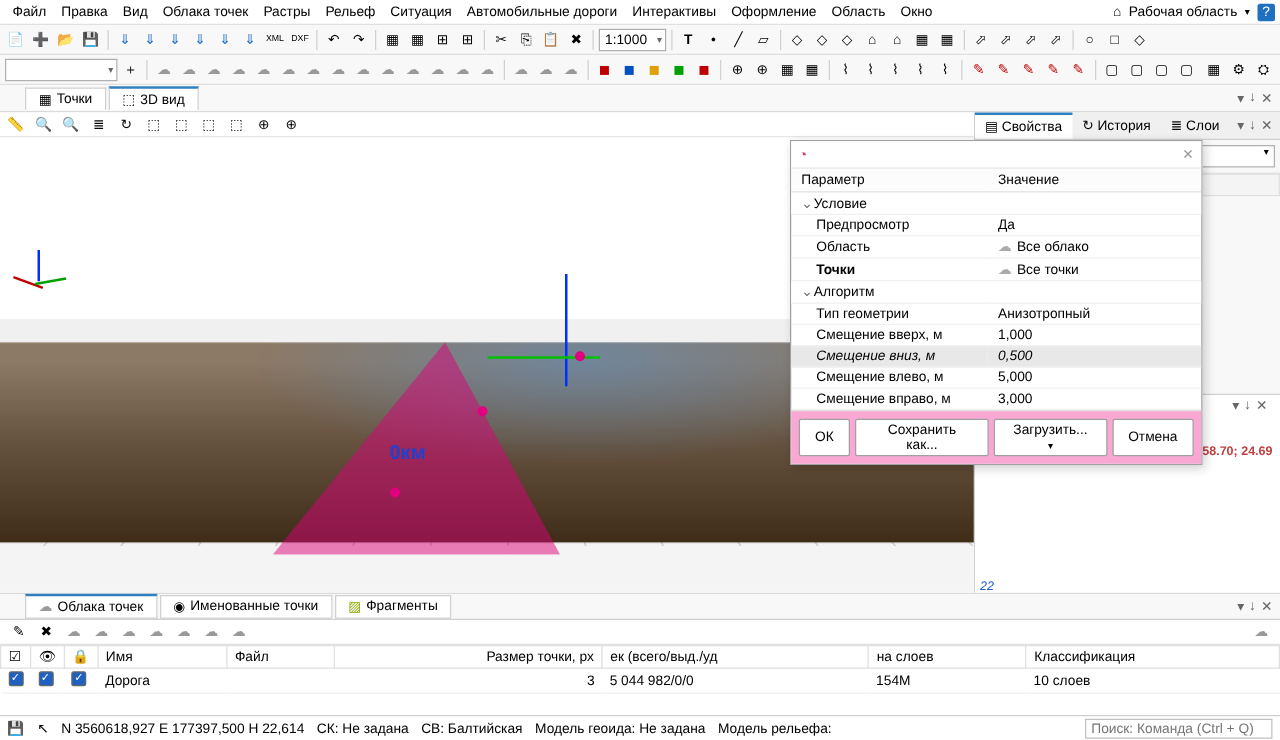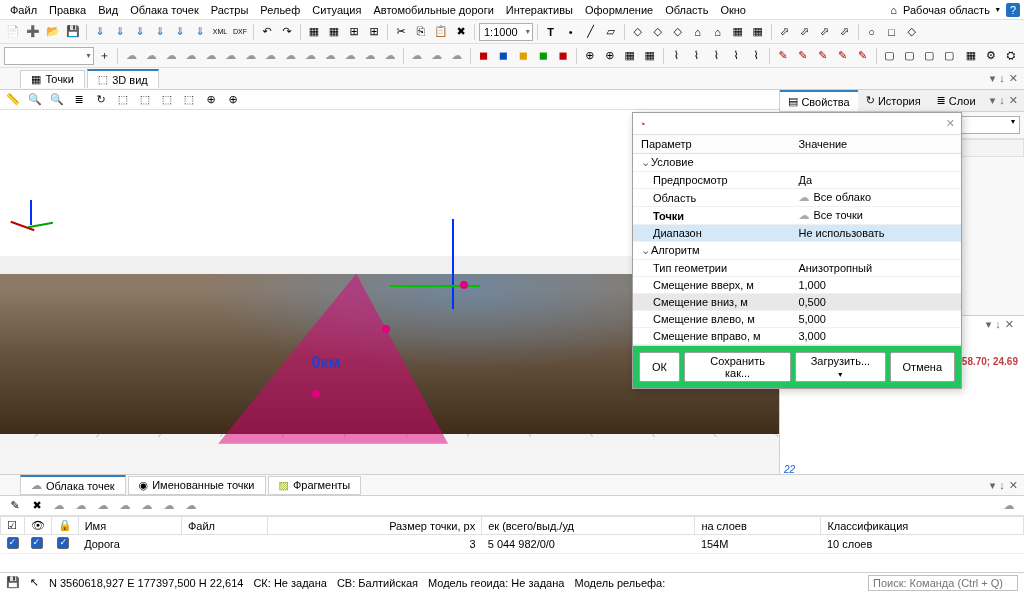--- a/index.html
+++ b/index.html
@@ -38,23 +38,23 @@
 .prop-table th { background: #f4f4f4; }
 .pinwin { margin-left: auto; display: flex; gap: 4px; padding-right: 6px; color: #666; font-size: 10px; }
 .dialog { position: absolute; top: 112px; left: 632px; width: 330px; background: #fff; border: 1px solid #a0a0a0; box-shadow: 2px 2px 8px rgba(0,0,0,0.2); }
 .dlg-title { display: flex; align-items: center; height: 22px; padding: 0 6px; background: #fff; border-bottom: 1px solid #e0e0e0; color: #888; }
 .dlg-title-close { margin-left: auto; cursor: pointer; color: #999; }
 .dlg-table { width: 100%; border-collapse: collapse; }
 .dlg-table th { text-align: left; padding: 3px 8px; font-weight: normal; background: #fcfcfc; border-bottom: 1px solid #e0e0e0; }
 .dlg-table td { padding: 2px 8px; border-bottom: 1px solid #f0f0f0; }
 .dlg-table tr.group td { background: #fff; font-weight: normal; }
 .dlg-table tr.sel td { background: #d4e8f8; }
-.dlg-table tr.sel2 td { background: #e8e8e8; }
+.dlg-table tr.sel2 td { background: #e8e8e8; font-style: italic; }
 .expand { display: inline-block; width: 10px; color: #666; }
-.dlg-footer { display: flex; justify-content: flex-end; gap: 4px; padding: 6px; border-top: 1px solid #e0e0e0; background: #22c55e; }
+.dlg-footer { display: flex; justify-content: flex-end; gap: 4px; padding: 6px; border-top: 1px solid #e0e0e0; background: #f9a8d4; }
 .btn { padding: 2px 12px; border: 1px solid #a0a0a0; background: #fff; cursor: pointer; border-radius: 2px; }
 .btn-dd::after { content: ' ▾'; font-size: 8px; }
 .ruler-mini { position: absolute; right: 180px; top: 298px; font-size: 10px; color: #c04040; font-weight: bold; }
 .bottom-tabs { display: flex; align-items: center; height: 22px; background: #f8f8f8; border-top: 1px solid #d0d0d0; border-bottom: 1px solid #d0d0d0; padding-left: 20px; }
 .bottom-tab { display: flex; align-items: center; gap: 4px; padding: 2px 10px; border: 1px solid #d0d0d0; background: #fff; margin-right: 2px; cursor: pointer; }
 .bottom-tab.active { border-top: 2px solid #3080c0; }
 .bottom-toolbar { height: 20px; background: #fff; display: flex; align-items: center; padding: 0 6px; gap: 4px; border-bottom: 1px solid #e0e0e0; }
 .bottom-table { width: 100%; border-collapse: collapse; background: #fff; }
 .bottom-table th { text-align: left; font-weight: normal; padding: 2px 6px; border: 1px solid #e0e0e0; background: #fff; height: 16px; }
 .bottom-table td { padding: 2px 6px; border-bottom: 1px solid #f0f0f0; }
@@ -314,24 +314,20 @@
           <td style="padding-left:20px;">Предпросмотр</td>
           <td>Да</td>
         </tr>
     <tr>
           <td style="padding-left:20px;">Область</td>
           <td><span class="cloud-icon">☁</span> <span>Все облако</span></td>
         </tr>
     <tr>
           <td style="padding-left:20px;font-weight:bold;">Точки</td>
           <td><span class="cloud-icon">☁</span> <span>Все точки</span></td>
-        </tr>
-    <tr class="sel">
-          <td style="padding-left:20px;">Диапазон</td>
-          <td>Не использовать</td>
         </tr>
     <tr class="group">
           <td colspan="2"><span class="expand">⌄</span><span>Алгоритм</span></td>
         </tr>
     <tr>
           <td style="padding-left:20px;">Тип геометрии</td>
           <td>Анизотропный</td>
         </tr>
     <tr>
           <td style="padding-left:20px;">Смещение вверх, м</td>

